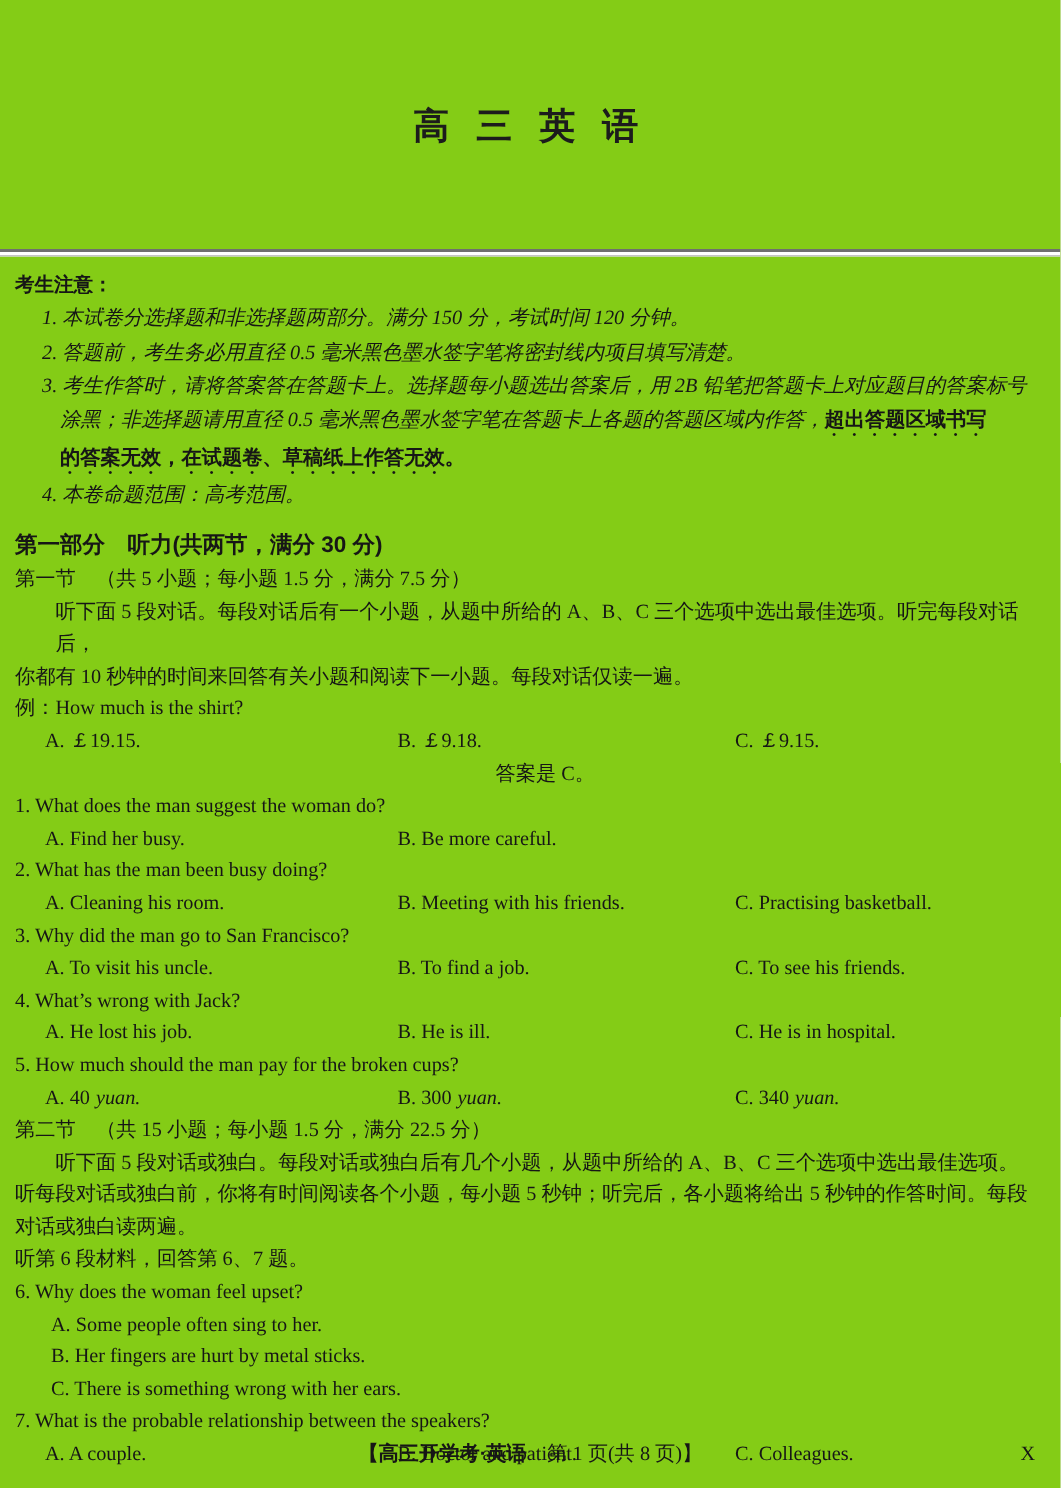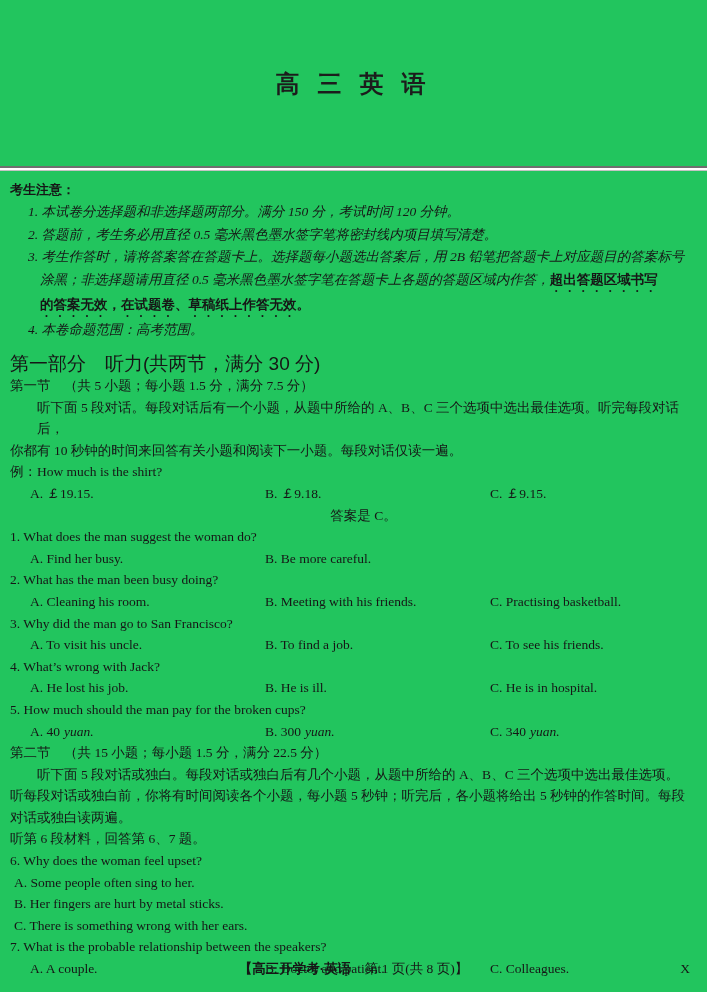--- a/index.html
+++ b/index.html
@@ -1,20 +1,20 @@
 <!DOCTYPE html>
 <html><head>
 <meta charset="utf-8">
 <style>
   html,body { margin:0; padding:0; background:#e8e8e8; }
   .page {
     position:relative;
     width:707px; height:992px;
     margin:0 auto;
-    background:#22c55e;
+    background:#84cc16;
     color:#161616;
     font-family:"Liberation Serif", serif;
     font-size:13.5px;
     overflow:hidden;
   }
   .exam-title {
     margin-top:68px;
     text-align:center;
     font-size:24px;
     font-weight:600;
@@ -49,33 +49,33 @@
   .emph {
     -webkit-text-emphasis:filled dot #161616;
     -webkit-text-emphasis-position:under right;
     text-emphasis:filled dot #161616;
     text-emphasis-position:under right;
     text-align:right;
   }
   .content { padding:0 10px 0 10px; line-height:21.6px; }
   .part-heading {
     font-family:"Liberation Sans", sans-serif;
-    font-weight:normal;
-    font-size:19px;
+    font-weight:bold;
+    font-size:15px;
     margin-top:12px;
     line-height:22px;
   }
   .line { line-height:21.6px; }
   .indent { padding-left:27px; }
   .opt-row {
     display:grid;
     grid-template-columns:235px 225px 1fr;
     margin-left:20px;
   }
-  .opt-stack { margin-left:4px; }
+  .opt-stack { margin-left:24px; }
   .unit { font-style:italic; margin-left:4px; }
   .answer-line { margin-left:20px;text-align:center; }
   .footer {
     position:absolute;
     left:0; bottom:13px;
     width:100%;
     text-align:center;
     line-height:20px;
   }
   .footer-bold { font-family:"Liberation Sans", sans-serif; font-weight:bold; }

